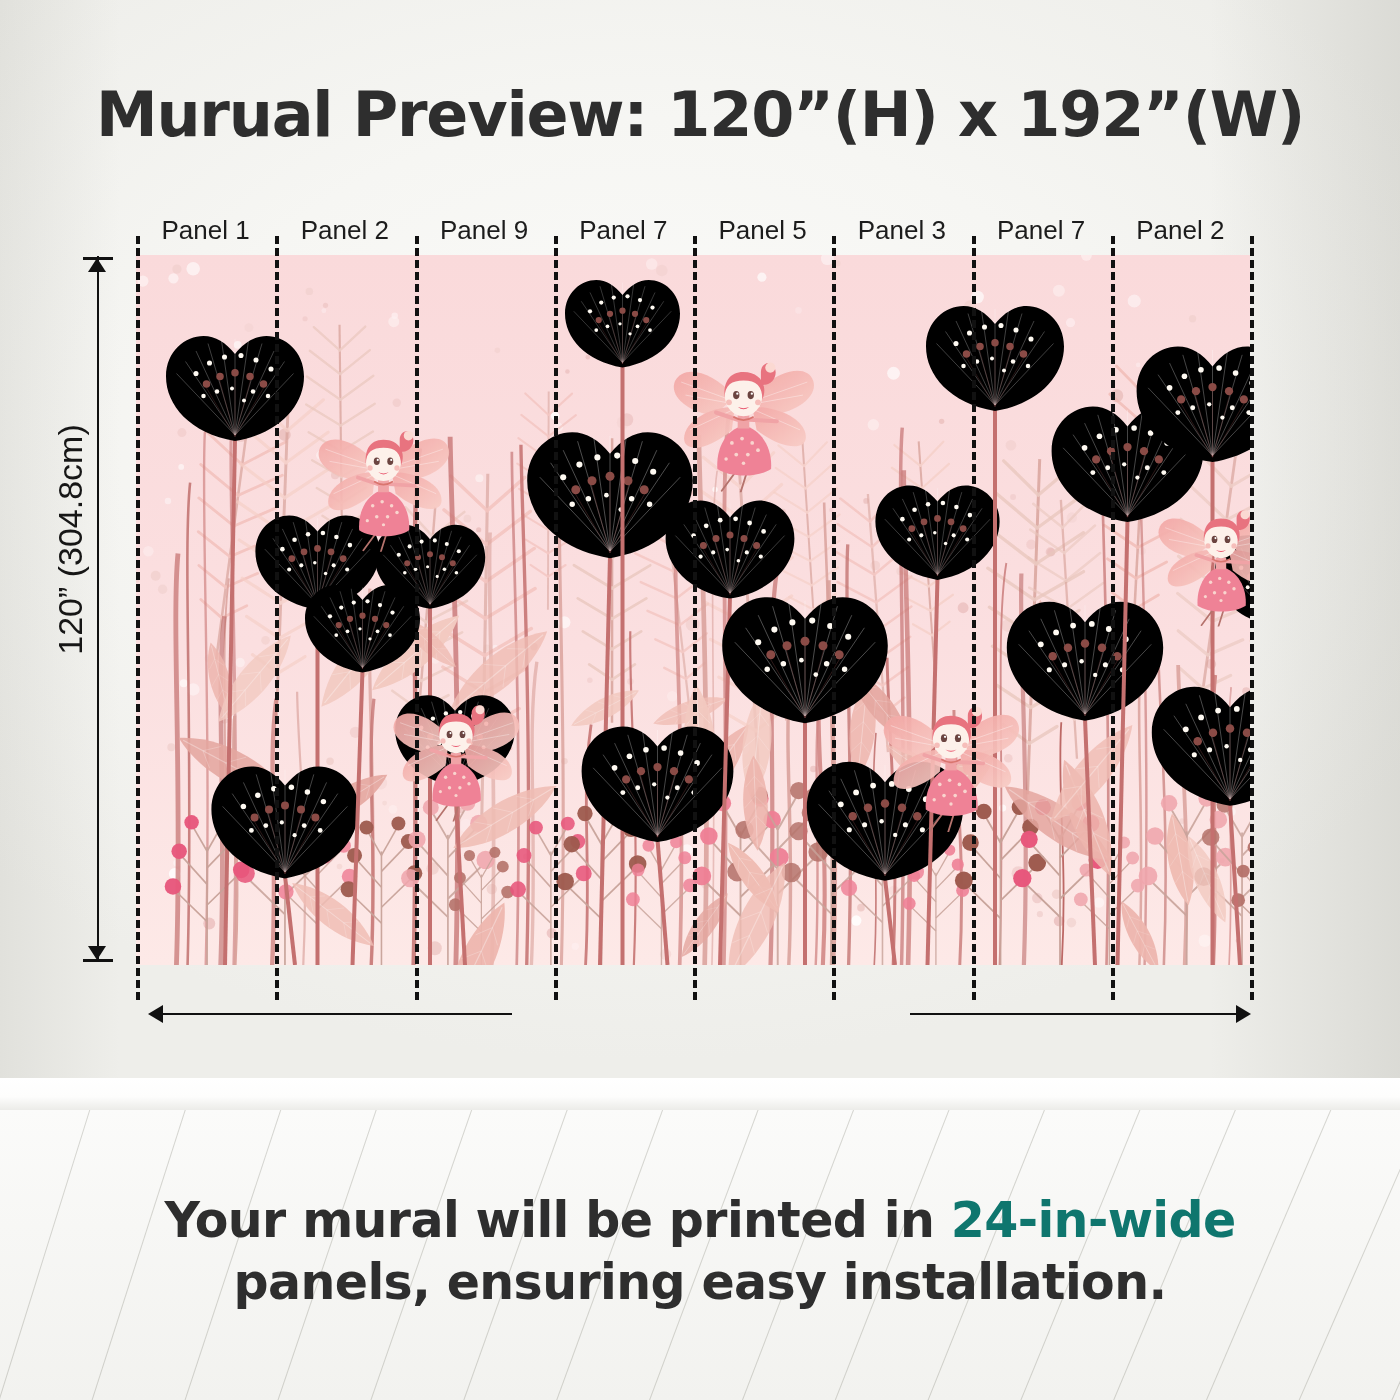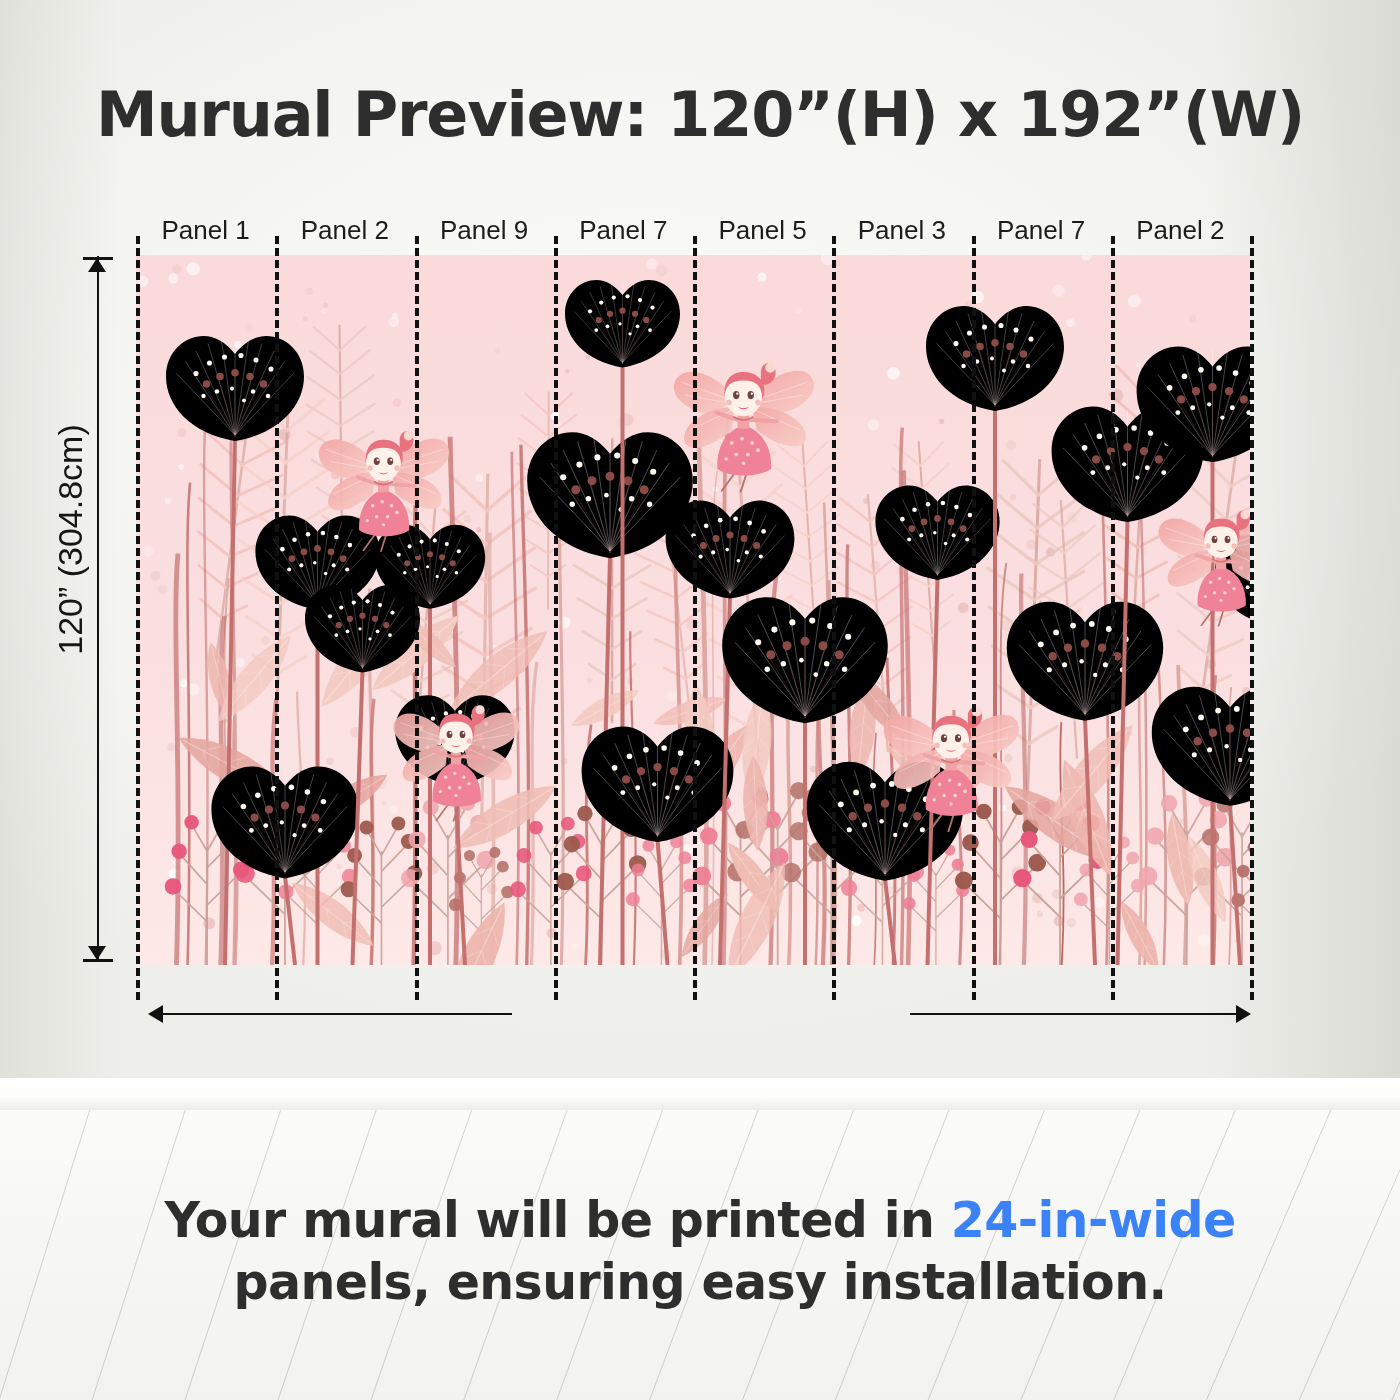--- a/index.html
+++ b/index.html
@@ -80,21 +80,21 @@
     position:absolute;left:500px;top:991px;width:420px;text-align:center;
     font-size:34px;color:#161616;font-family:"Liberation Sans", sans-serif;
   }
 
   
   .caption{
     position:absolute;left:90px;top:1190px;width:1220px;text-align:center;
     font-size:49px;line-height:62px;font-weight:bold;color:#2e2e2e;
     font-family:"DejaVu Sans", sans-serif;letter-spacing:-.6px;
   }
-  .accent{color:#3b82f6;}
+  .accent{color:#0f766e;}
 </style>
 </head>
 <body>
 
 <div id="stage">
 
   <div class="wall">
     <div class="wall-shadow-l"></div>
     <div class="wall-shadow-r"></div>
   </div>

